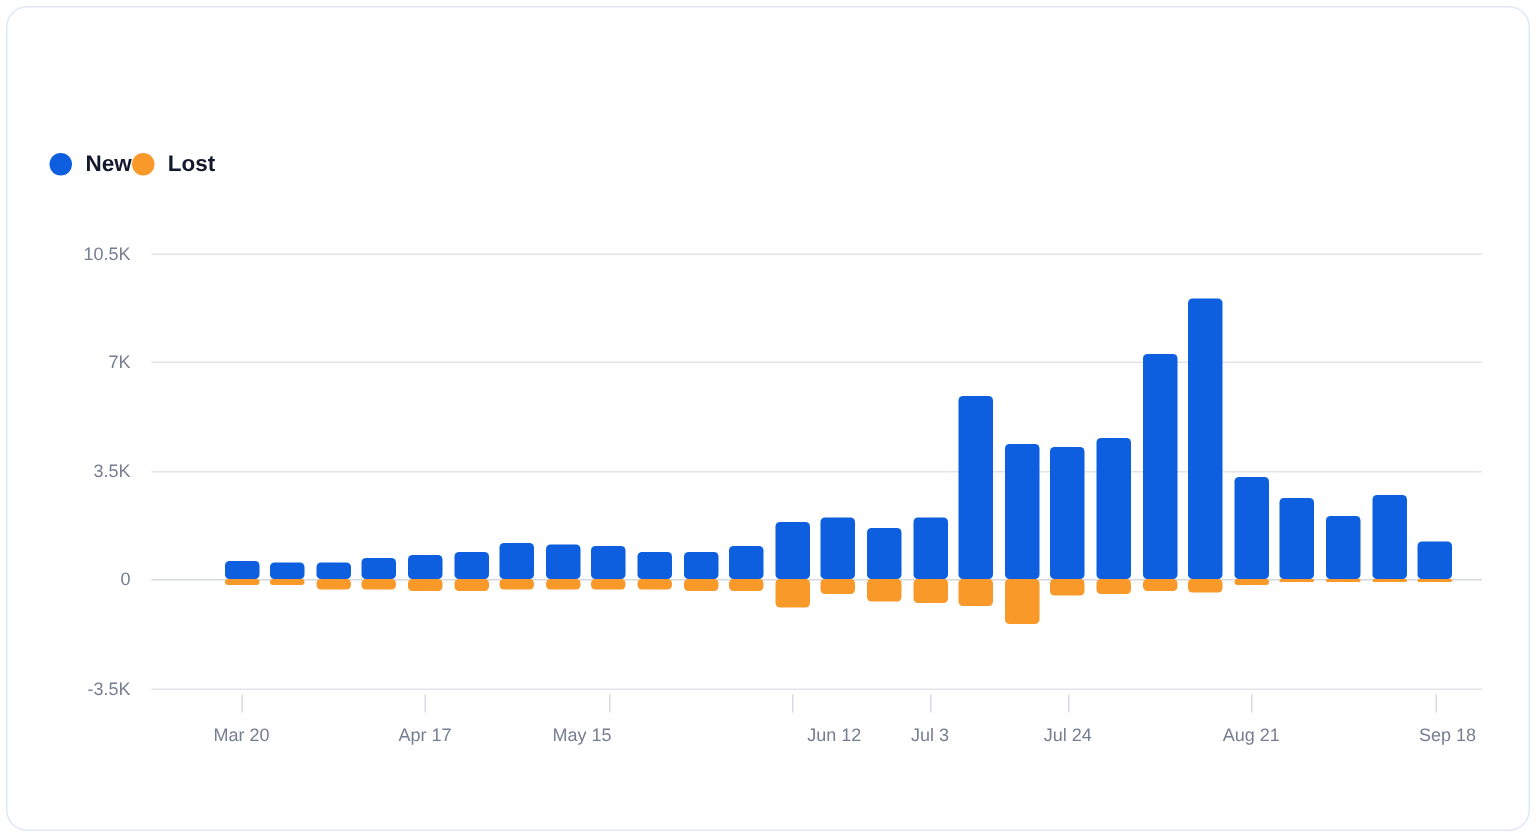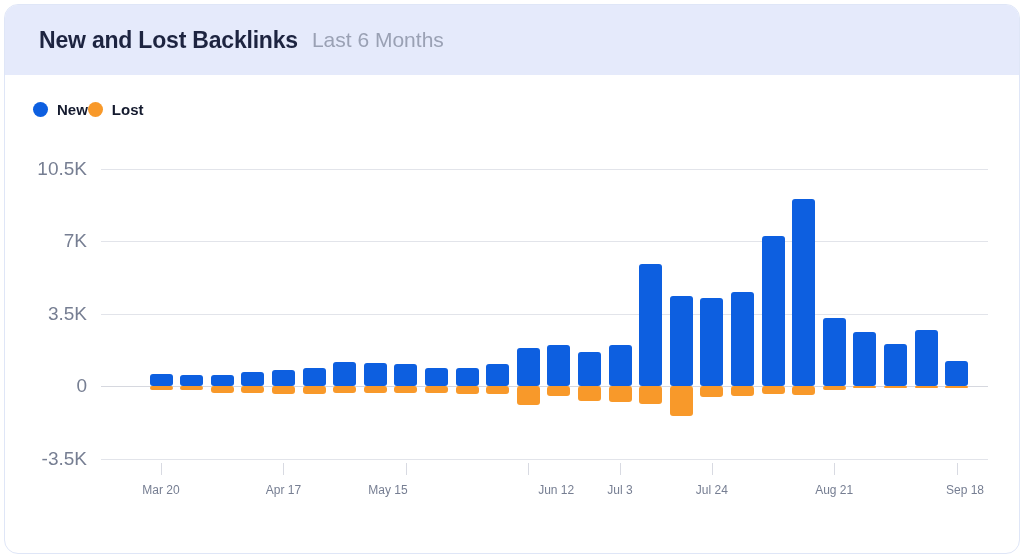--- a/index.html
+++ b/index.html
@@ -94,21 +94,21 @@
     background: #e2e4ea;
   }
   .zeroline {
     background: #d6d8df;
   }
   .ytick-label {
     position: absolute;
     right: 0;
     width: 82px;
     text-align: right;
-    font-size: 19px;
+    font-size: 12px;
     color: #767e92;
     transform: translateY(-50%);
   }
   .ytick-wrap {
     position: absolute;
     left: 0;
     width: 82px;
   }
   .xtick-mark {
     position: absolute;
@@ -131,24 +131,20 @@
   }
   .bar-new { background: #0d5fe0; }
   .bar-lost { background: #f8992a; }
 </style>
 </head>
 <body>
 
 <div id="root">
   <div class="card">
 
-    <div class="card-header">
-      <span class="card-title">New and Lost Backlinks</span>
-      <span class="card-subtitle">Last 6 Months</span>
-    </div>
 
     <div class="legend" id="legend">
         <div class="legend-item">
           <span class="legend-dot" style="background: rgb(13, 95, 224);"></span>
           <span class="legend-label">New</span>
         </div>
         <div class="legend-item">
           <span class="legend-dot" style="background: rgb(248, 153, 42);"></span>
           <span class="legend-label">Lost</span>
         </div>

